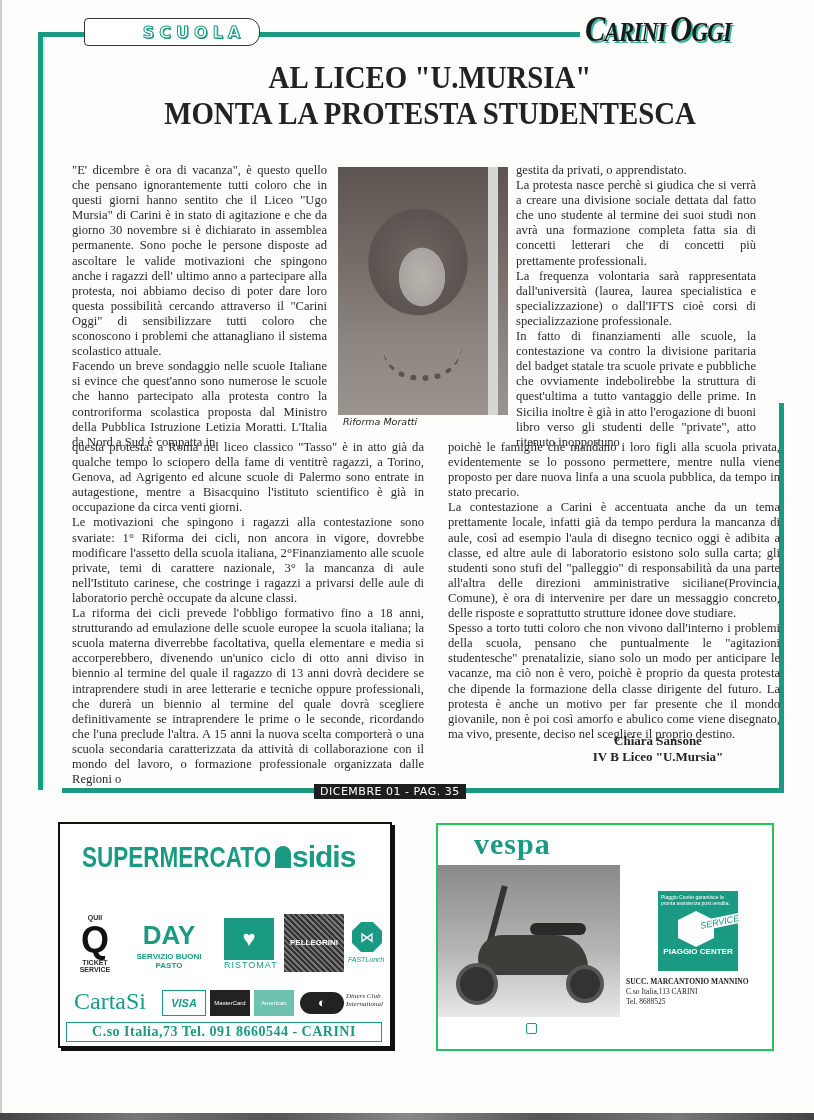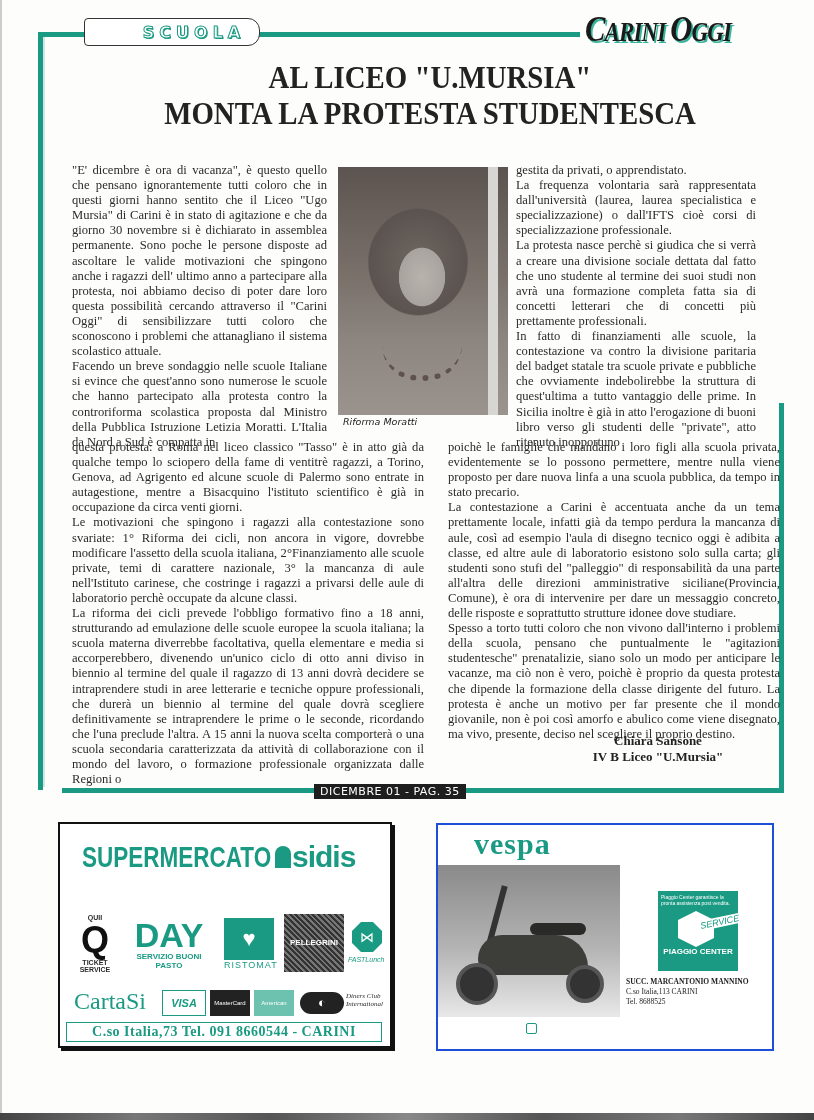--- a/index.html
+++ b/index.html
@@ -51,39 +51,39 @@
   #ad-sidis { position:absolute; left:58px; top:822px; width:330px; height:222px; border:2px solid #111; background:#fff;
       box-shadow:3px 3px 0 #111; }
   #sidis-title { position:absolute; left:22px; top:16px; font-family:"Liberation Sans", sans-serif; font-weight:bold; font-size:30px; color:#1a9a82; transform:scaleX(0.75); transform-origin:left; white-space:nowrap; }
   #sidis-logo { position:absolute; left:232px; top:16px; font-family:"Liberation Sans", sans-serif; font-weight:bold; font-size:30px; color:#1a9a82; letter-spacing:-1px; }
   #sidis-logo-mark { position:absolute; left:215px; top:22px; width:16px; height:22px; background:#1a9a82; border-radius:8px 8px 0 0; }
   #sidis-slogan { position:absolute; left:36px; top:52px; font-family:"DejaVu Serif", serif; font-style:italic; font-weight:bold; font-size:20px; color:#1a9a82; letter-spacing:1px; }
   .logo-box { position:absolute; font-family:"Liberation Sans", sans-serif; }
   #logo-quii { left:8px; top:90px; width:54px; height:60px; text-align:center; font-size:7px; font-weight:bold; }
   #logo-quii .q { font-size:36px; line-height:38px; font-weight:bold; color:#111; }
   #logo-day { left:66px; top:94px; width:86px; height:60px; text-align:center; }
-  #logo-day .d { font-size:34px; font-weight:bold; color:#1a9a82; line-height:34px; }
+  #logo-day .d { font-size:26px; font-weight:bold; color:#1a9a82; line-height:34px; }
   #logo-day .s { font-size:8px; font-weight:bold; color:#1a9a82; }
   #logo-ristomat { left:164px; top:94px; width:50px; height:54px; }
   #logo-ristomat .sq { width:50px; height:42px; background:#1a9a82; color:#fff; text-align:center; font-size:22px; line-height:42px; }
   #logo-ristomat .t { font-size:9px; color:#1a9a82; letter-spacing:1px; text-align:center; }
   #logo-pellegrini { left:224px; top:90px; width:60px; height:58px; background:repeating-linear-gradient(45deg,#333 0 2px,#777 2px 4px); color:#fff; font-size:8px; font-weight:bold; text-align:center; line-height:58px; transform-origin:center; }
   #logo-fast { left:292px; top:98px; width:30px; height:30px; background:#1a9a82; clip-path:polygon(30% 0,70% 0,100% 30%,100% 70%,70% 100%,30% 100%,0 70%,0 30%); color:#fff; text-align:center; line-height:30px; font-size:14px; }
   #logo-fast-label { left:288px; top:132px; font-size:7px; font-style:italic; color:#1a9a82; }
   #logo-cartasi { left:14px; top:164px; font-family:"Liberation Serif", serif; font-size:24px; color:#1a9a82; }
   #logo-visa { left:102px; top:166px; width:42px; height:24px; border:1px solid #1a9a82; color:#1a9a82; font-weight:bold; font-style:italic; font-size:11px; text-align:center; line-height:24px; }
   #logo-mastercard { left:150px; top:166px; width:40px; height:26px; background:#222; color:#fff; font-size:6px; text-align:center; line-height:26px; }
   #logo-amex { left:194px; top:166px; width:40px; height:26px; background:#6cc2ae; color:#fff; font-size:6px; text-align:center; line-height:26px; }
   #logo-diners { left:240px; top:168px; width:44px; height:22px; background:#222; border-radius:11px; color:#fff; text-align:center; line-height:22px; font-size:13px; }
   #logo-diners-label { left:286px; top:168px; font-family:"Liberation Serif", serif; font-style:italic; font-size:7px; line-height:8px; }
   #sidis-address { position:absolute; left:6px; top:198px; width:314px; height:18px; border:1.5px solid #1a9a82; text-align:center;
       font-family:"Liberation Serif", serif; font-weight:bold; font-size:14px; line-height:18px; color:#1a9a82; letter-spacing:0.5px; }
 
   
-  #ad-vespa { position:absolute; left:436px; top:823px; width:334px; height:224px; border:2px solid #1d4ed8; background:#fff; }
+  #ad-vespa { position:absolute; left:436px; top:823px; width:334px; height:224px; border:2px solid #22c55e; background:#fff; }
   #vespa-title { position:absolute; left:36px; top:2px; font-family:"Liberation Serif", serif; font-weight:bold; font-size:30px; color:#1a9a82; letter-spacing:1px; }
   #vespa-photo { position:absolute; left:0; top:40px; width:182px; height:152px;
       background:linear-gradient(180deg,#8a8a8a 0%,#b4b4b4 55%,#e8e8e8 100%); overflow:hidden; }
   #vespa-photo .body { position:absolute; left:40px; top:70px; width:110px; height:40px; background:#3d3d3a; border-radius:30px 40px 10px 20px; }
   #vespa-photo .seat { position:absolute; left:92px; top:58px; width:56px; height:12px; background:#2a2a28; border-radius:6px; }
   #vespa-photo .wheel1 { position:absolute; left:18px; top:98px; width:34px; height:34px; background:#333; border-radius:50%; border:4px solid #555; }
   #vespa-photo .wheel2 { position:absolute; left:128px; top:100px; width:30px; height:30px; background:#333; border-radius:50%; border:4px solid #555; }
   #vespa-photo .stem { position:absolute; left:56px; top:20px; width:6px; height:60px; background:#333; transform:rotate(15deg); }
   #piaggio-badge { position:absolute; left:220px; top:66px; width:80px; height:80px; background:#1a9a82; color:#fff; font-family:"Liberation Sans", sans-serif; }
   #piaggio-badge .note { position:absolute; left:3px; top:3px; font-size:5px; line-height:6px; width:74px; }
@@ -124,22 +124,22 @@
   <p>Facendo un breve sondaggio nelle scuole Italiane si evince che quest'anno sono numerose le scuole che hanno partecipato alla protesta contro la controriforma scolastica proposta dal Ministro della Pubblica Istruzione Letizia Moratti. L'Italia  da Nord a Sud è compatta in</p>
 </div>
 
 <div id="photo">
     <div class="necklace"></div>
   </div>
 <div id="photo-caption">Riforma Moratti</div>
 
 <div id="col3" class="col">
   <p>gestita da privati, o apprendistato.</p>
+  <p>La protesta nasce perchè si giudica che si verrà a creare una divisione sociale dettata dal fatto che uno studente al termine dei suoi studi non avrà una formazione completa fatta sia di concetti letterari che di concetti più prettamente professionali.</p>
   <p>La frequenza volontaria sarà rappresentata dall'università (laurea, laurea specialistica e specializzazione) o dall'IFTS cioè corsi di specializzazione professionale.</p>
-  <p>La protesta nasce perchè si giudica che si verrà a creare una divisione sociale dettata dal fatto che uno studente al termine dei suoi studi non avrà una formazione completa fatta sia di concetti letterari che di concetti più prettamente professionali.</p>
   <p>In fatto di finanziamenti alle scuole, la contestazione va contro la divisione paritaria del badget statale tra scuole private e pubbliche che ovviamente indebolirebbe la struttura di quest'ultima a tutto vantaggio delle prime. In Sicilia inoltre è già in atto l'erogazione di buoni libro verso gli studenti delle "private", atto ritenuto inopportuno</p>
 </div>
 
 <div id="col-wide1" class="col">
   <p>questa protesta: a Roma nel liceo classico "Tasso" è in atto già da qualche tempo lo sciopero della fame di ventitrè ragazzi, a Torino, Genova,  ad Agrigento ed alcune scuole di Palermo sono entrate in autagestione, mentre a Bisacquino l'istituto scientifico è già in occupazione da circa venti giorni.</p>
   <p>Le motivazioni che spingono i ragazzi alla contestazione sono svariate:  1° Riforma dei cicli, non ancora in vigore, dovrebbe modificare l'assetto della scuola italiana, 2°Finanziamento alle scuole private, temi di carattere nazionale, 3° la mancanza di aule nell'Istituto carinese, che costringe i ragazzi a privarsi delle aule di laboratorio perchè occupate da alcune classi.</p>
   <p>La riforma dei cicli prevede l'obbligo formativo fino a 18 anni, strutturando ad emulazione delle scuole europee la scuola italiana; la scuola materna diverrebbe facoltativa, quella elementare e media si accorperebbero, divenendo un'unico ciclo di otto anni diviso in biennio al termine del quale il ragazzo di 13 anni dovrà decidere se intraprendere studi in aree letterarie e tecniche oppure professionali, che durerà un biennio al termine del quale dovrà scegliere definitivamente se intraprendere le prime o le seconde, ricordando che l'una preclude l'altra. A 15 anni la nuova scelta comporterà o una scuola secondaria caratterizzata da attività di collaborazione con il mondo del lavoro, o formazione professionale organizzata dalle Regioni o</p>
 </div>
 
 <div id="col-wide2" class="col">

